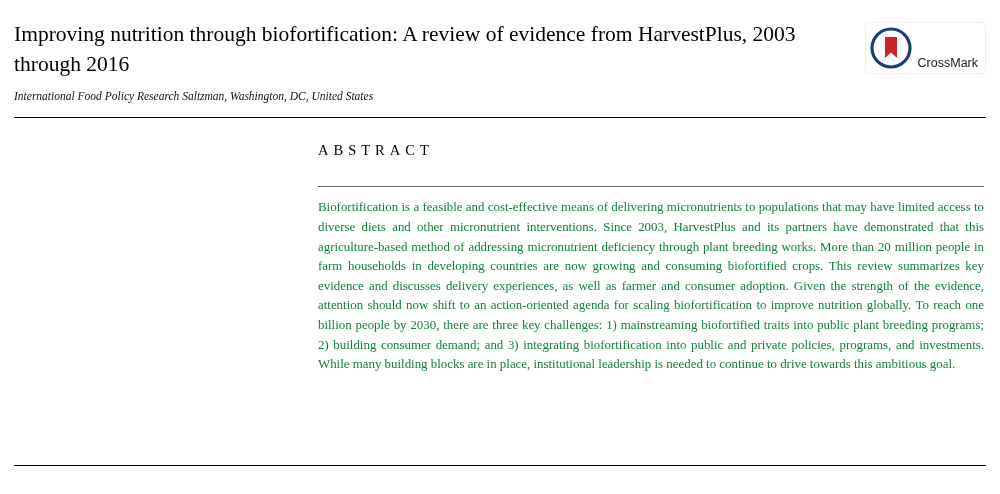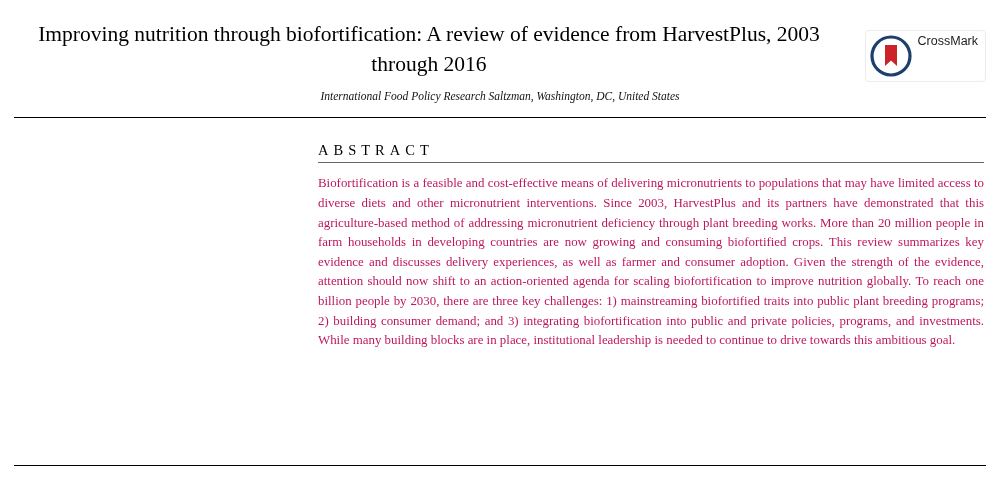--- a/index.html
+++ b/index.html
@@ -12,36 +12,35 @@
     width: 1000px;
     height: 494px;
     background: #ffffff;
     font-family: "Liberation Serif", serif;
     color: #000000;
     overflow: hidden;
     box-sizing: border-box;
   }
   .header {
     padding: 20px 14px 0 14px;
-    text-align: center;
   }
   .title {
     margin: 0;
     font-size: 21.5px;
     font-weight: 400;
     line-height: 1.38;
     width: 830px;
     color: #000000;
   }
   .crossmark-badge {
     position: absolute;
-    top: 30px;
+    top: 22px;
     right: 14px;
     display: flex;
-    align-items: flex-start;
+    align-items: flex-end;
     gap: 5px;
     padding: 3px 7px 3px 3px;
     border: 1px solid #ececec;
     border-radius: 4px;
     background: #ffffff;
     cursor: pointer;
   }
   .crossmark-label {
     font-family: "Liberation Sans", sans-serif;
     font-size: 12.5px;
@@ -74,29 +73,29 @@
   }
   .abstract-col {
     margin-left: 318px;
     margin-right: 16px;
     padding-top: 24px;
   }
   .abstract-heading {
     font-size: 14.5px;
     letter-spacing: 5px;
     color: #000000;
-    padding-bottom: 3px;
+    padding-bottom: 27px;
     border-bottom: 1px solid #666666;
   }
   .abstract-text {
     margin-top: 11px;
     font-size: 12.9px;
     line-height: 1.52;
     text-align: justify;
-    color: #be185d;
+    color: #15803d;
   }
   .bottom-rule {
     position: absolute;
     left: 0;
     right: 0;
     bottom: 28px;
     margin: 0 14px;
   }
 </style>
 </head>

